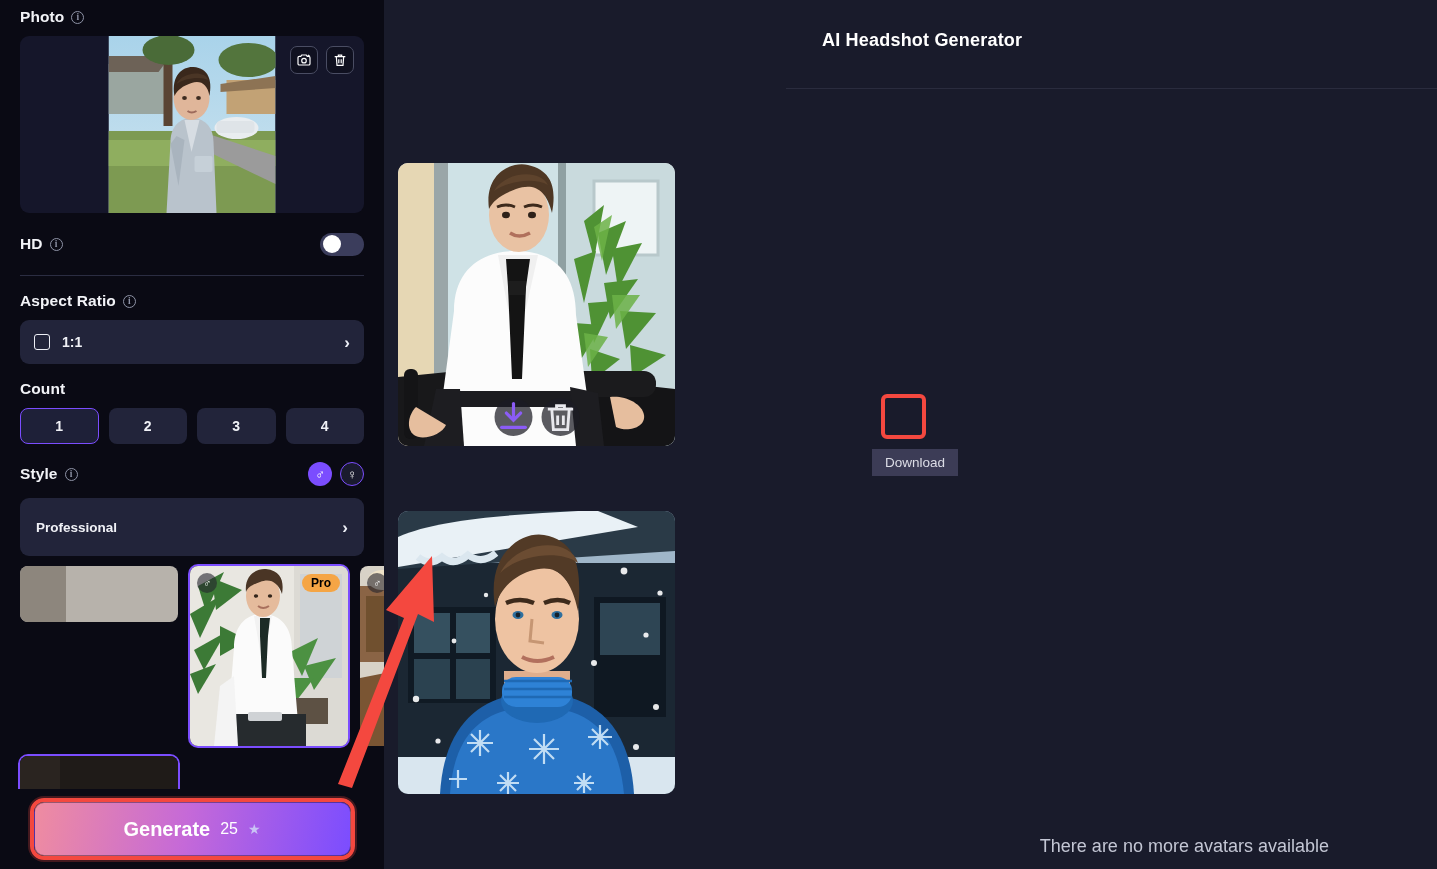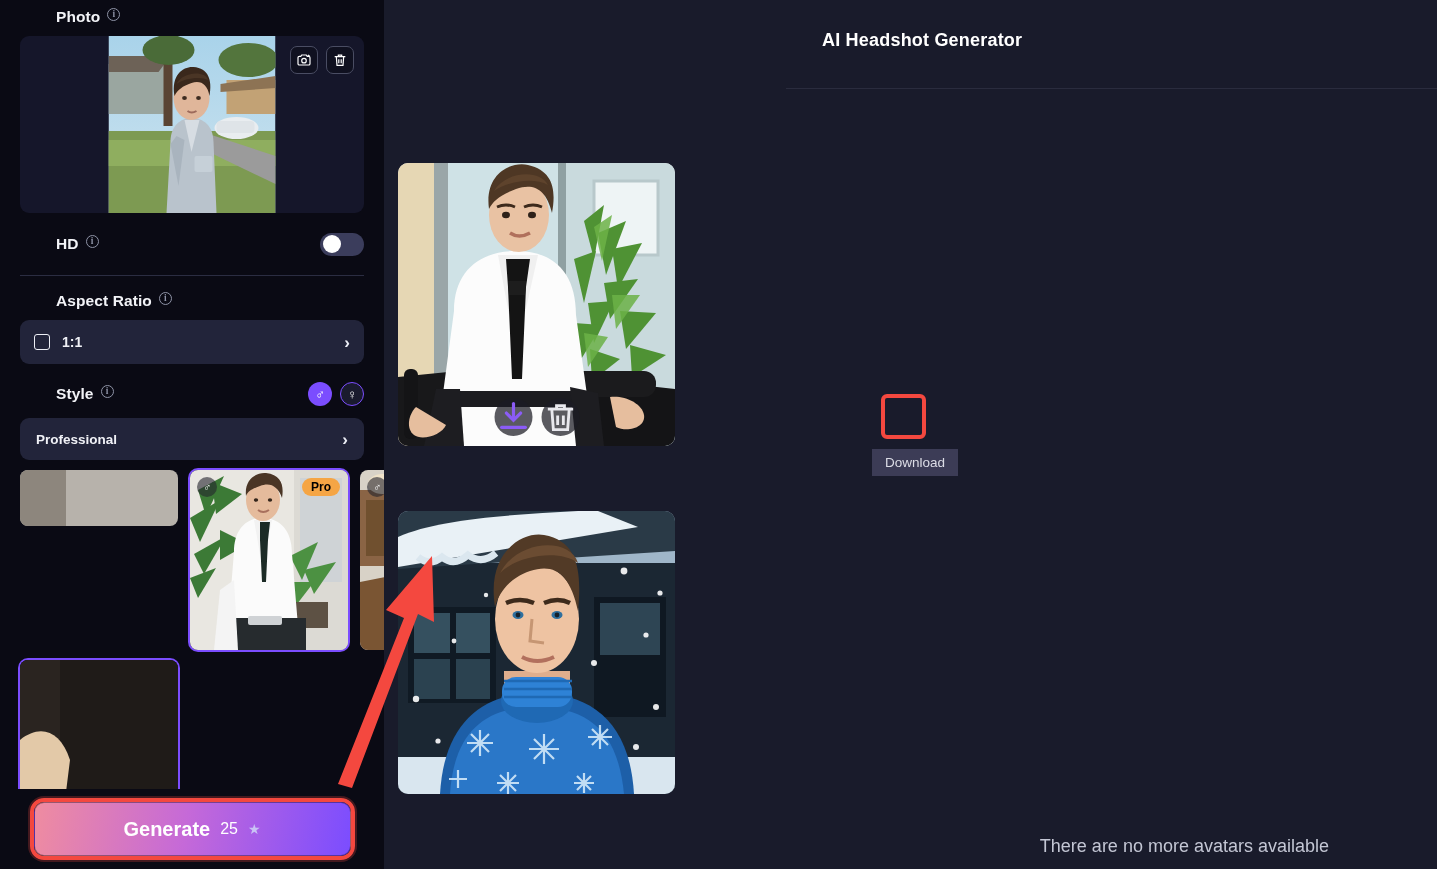--- a/index.html
+++ b/index.html
@@ -15,24 +15,23 @@
   .sidebar{
     position:relative;
     width:384px; height:869px;
     background:#0a0a14;
     overflow:hidden;
     flex:0 0 384px;
   }
   .sidebar-scroll{ position:absolute; inset:0; padding:0 20px; }
 
   .field-label{
-    display:flex; align-items:flex-start; gap:7px;
+    display:flex; align-items:center; gap:7px;
     font-size:15.5px; font-weight:700; color:#f2f3f7;
     letter-spacing:.1px;
-    margin-left:36px;
   }
   .info-icon{
     width:13px; height:13px; border-radius:50%;
     border:1.2px solid #8e93a6; color:#8e93a6;
     font-size:9.5px; line-height:11px; text-align:center;
     font-weight:700; font-family:"Liberation Serif", serif;
     flex:0 0 13px;
   }
 
   
@@ -105,21 +104,21 @@
   .gender-group{ display:flex; gap:8px; }
   .gender-btn{
     width:24px; height:24px; border-radius:50%;
     display:flex; align-items:center; justify-content:center;
     cursor:pointer; font-size:13px; color:#fff;
   }
   .gender-btn.male{ background:#7b4dff; }
   .gender-btn.female{ background:#1a1b2e; border:1.4px solid #7b4dff; }
 
   .style-select{
-    margin-top:12px; height:42px; border-radius:9px;
+    margin-top:12px; height:58px; border-radius:9px;
     background:#22243a; display:flex; align-items:center;
     padding:0 16px; cursor:pointer;
   }
   .style-select .lbl{ font-size:13.5px; font-weight:700; color:#f0f1f6; flex:1; }
 
   
   .style-grid{
     margin-top:10px; display:grid; grid-template-columns:158px 158px 158px;
     gap:10px 12px;
   }
@@ -295,20 +294,31 @@
           <span>Aspect Ratio</span>
           <span class="info-icon">i</span>
         </div>
         <div class="select-row">
           <span class="sq-icon"></span>
           <span class="select-val">1:1</span>
           <span class="chev">›</span>
         </div>
       </div>
 
+      <div class="sec">
+        <div class="field-label">
+          <span>Count</span>
+        </div>
+        <div class="count-row">
+          <div class="count-btn active">1</div>
+          <div class="count-btn">2</div>
+          <div class="count-btn">3</div>
+          <div class="count-btn">4</div>
+        </div>
+      </div>
 
       <div class="style-head">
         <div class="field-label">
           <span>Style</span>
           <span class="info-icon">i</span>
         </div>
         <div class="gender-group">
           <div class="gender-btn male">♂</div>
           <div class="gender-btn female">♀</div>
         </div>

